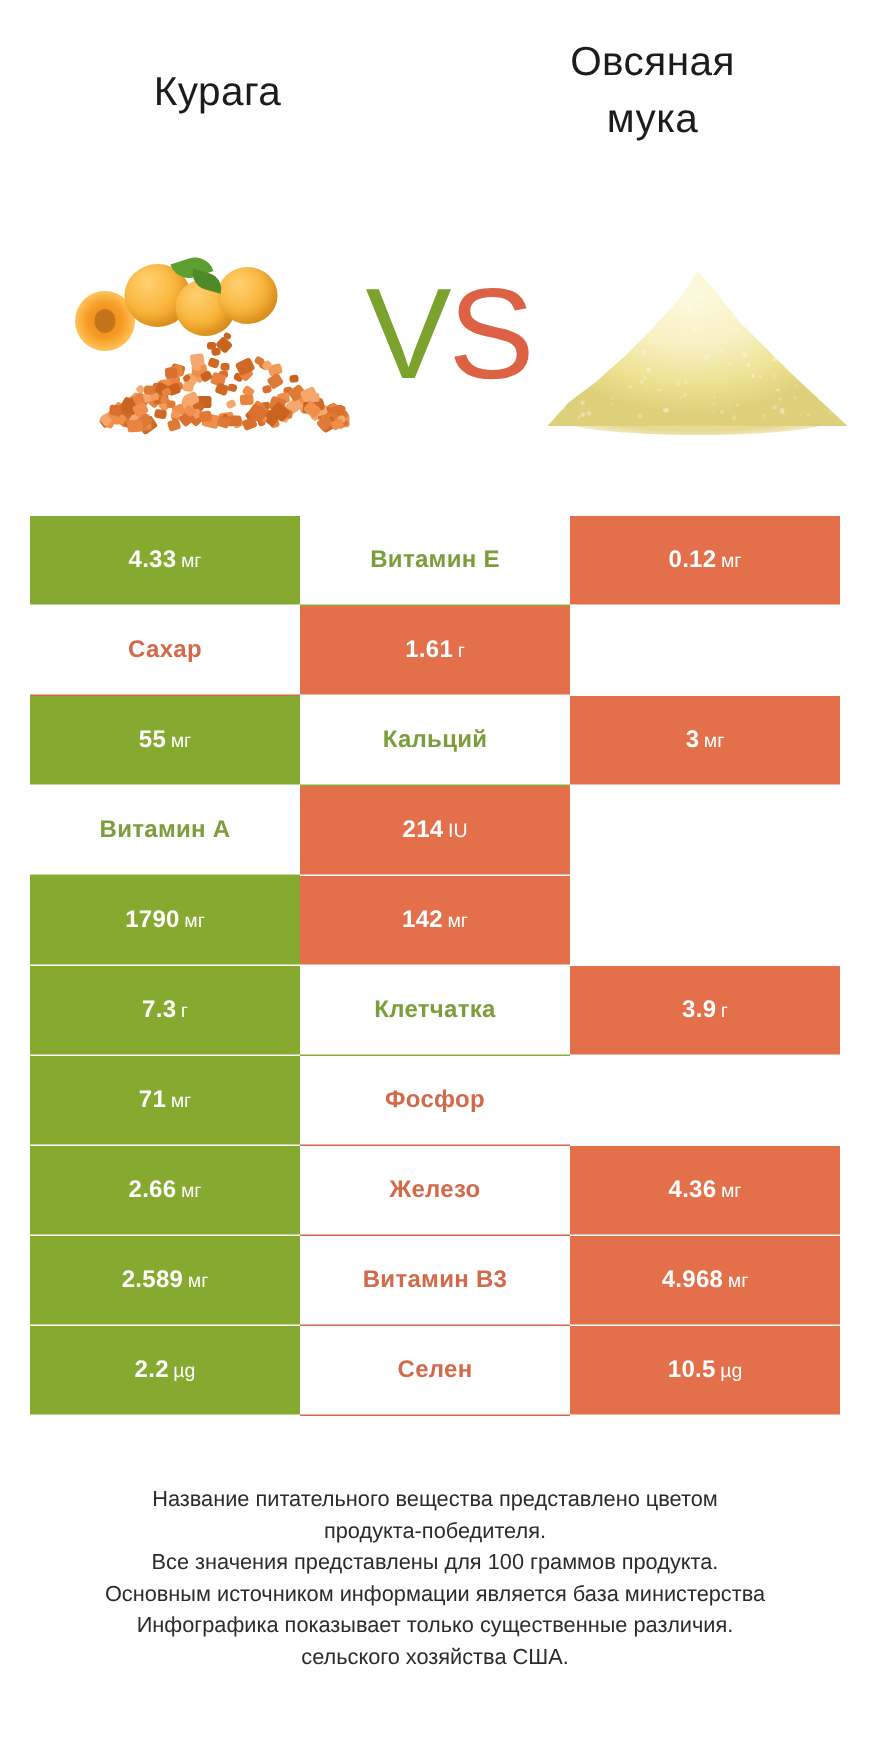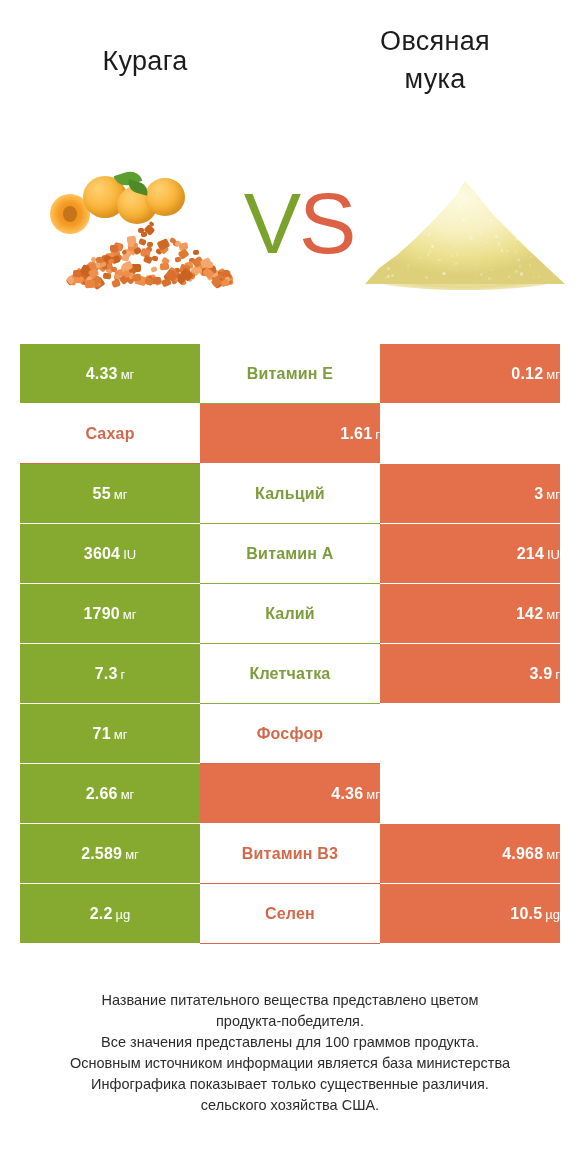--- a/index.html
+++ b/index.html
@@ -171,21 +171,20 @@
   }
   .cell-left {
     width: 180px;
     background: #85aa2f;
     border-bottom: 1px solid #ffffff;
   }
   .cell-right {
     width: 180px;
     background: #e3704a;
     border-bottom: 1px solid #ffffff;
-    justify-content: flex-end;
   }
   .cell-mid {
     width: 180px;
     background: #ffffff;
     position: relative;
   }
   .cell-mid.win-left  { border-bottom: 1px solid #8aae35; }
   .cell-mid.win-right { border-bottom: 1px solid #d2694a; }
 
   .val {
@@ -582,37 +581,31 @@
         <span class="val"><span>55</span><span class="unit">мг</span></span>
       </div>
       <div class="cell cell-mid win-left">
         <span class="nutrient win-left">Кальций</span>
       </div>
       <div class="cell cell-right">
         <span class="val"><span>3</span><span class="unit">мг</span></span>
       </div>
     </div>
     <div class="row">
-      <div class="cell cell-left">
-        <span class="val"><span>3604</span><span class="unit">IU</span></span>
-      </div>
       <div class="cell cell-mid win-left">
         <span class="nutrient win-left">Витамин A</span>
       </div>
       <div class="cell cell-right">
         <span class="val"><span>214</span><span class="unit">IU</span></span>
       </div>
     </div>
     <div class="row">
       <div class="cell cell-left">
         <span class="val"><span>1790</span><span class="unit">мг</span></span>
       </div>
-      <div class="cell cell-mid win-left">
-        <span class="nutrient win-left">Калий</span>
-      </div>
       <div class="cell cell-right">
         <span class="val"><span>142</span><span class="unit">мг</span></span>
       </div>
     </div>
     <div class="row">
       <div class="cell cell-left">
         <span class="val"><span>7.3</span><span class="unit">г</span></span>
       </div>
       <div class="cell cell-mid win-left">
         <span class="nutrient win-left">Клетчатка</span>
@@ -625,20 +618,23 @@
       <div class="cell cell-left">
         <span class="val"><span>71</span><span class="unit">мг</span></span>
       </div>
       <div class="cell cell-mid win-right">
         <span class="nutrient win-right">Фосфор</span>
       </div>
     </div>
     <div class="row">
       <div class="cell cell-left">
         <span class="val"><span>2.66</span><span class="unit">мг</span></span>
+      </div>
+      <div class="cell cell-mid win-right">
+        <span class="nutrient win-right">Железо</span>
       </div>
       <div class="cell cell-right">
         <span class="val"><span>4.36</span><span class="unit">мг</span></span>
       </div>
     </div>
     <div class="row">
       <div class="cell cell-left">
         <span class="val"><span>2.589</span><span class="unit">мг</span></span>
       </div>
       <div class="cell cell-mid win-right">

